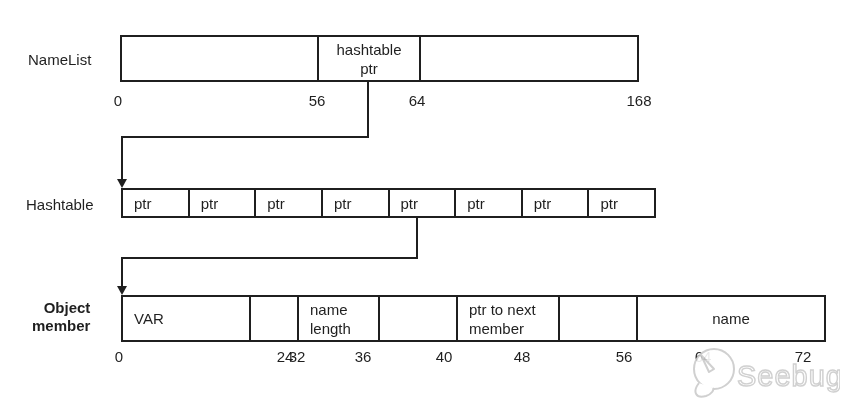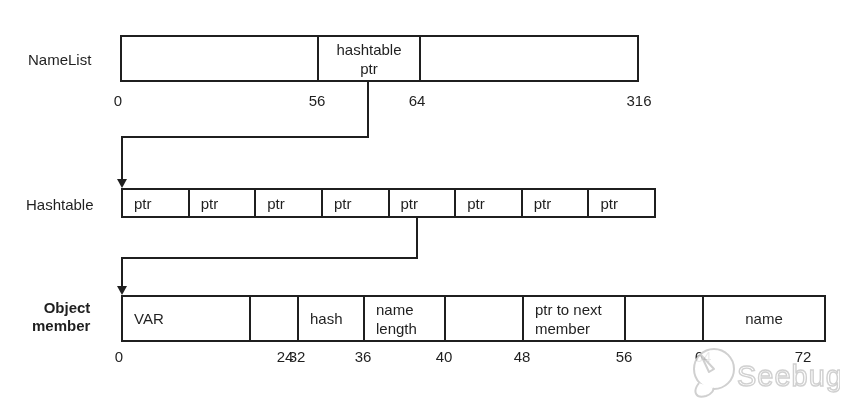--- a/index.html
+++ b/index.html
@@ -87,21 +87,21 @@
 ptr</span>
     </div>
     <div class="cell" style="flex:1;">
       <span class="t"></span>
     </div>
   </div>
 
   <span class="tick" style="left:118px; top:93px;">0</span>
   <span class="tick" style="left:317px; top:93px;">56</span>
   <span class="tick" style="left:417px; top:93px;">64</span>
-  <span class="tick" style="left:639px; top:93px;">316</span>
+  <span class="tick" style="left:639px; top:93px;">168</span>
 
   <div class="row-label" style="left:26px; top:196px;">Hashtable</div>
 
   <div class="box" style="left:121px; top:188px; width:535px; height:30px;">
     <div class="cell pad" style="flex:1;">
         <span class="t">ptr</span>
       </div>
     <div class="cell pad" style="flex:1;">
         <span class="t">ptr</span>
       </div>
@@ -127,23 +127,20 @@
 
   <div class="row-label" style="left:32px; top:299px;font-weight:bold;">Object
 member</div>
 
   <div class="box" style="left:121px; top:295px; width:705px; height:47px;">
     <div class="cell pad" style="width:128px;">
       <span class="t">VAR</span>
     </div>
     <div class="cell" style="width:48px;">
       <span class="t"></span>
-    </div>
-    <div class="cell pad" style="width:66px;">
-      <span class="t">hash</span>
     </div>
     <div class="cell pad" style="width:81px;">
       <span class="t">name
 length</span>
     </div>
     <div class="cell" style="width:78px;">
       <span class="t"></span>
     </div>
     <div class="cell pad" style="width:102px;">
       <span class="t">ptr to next

